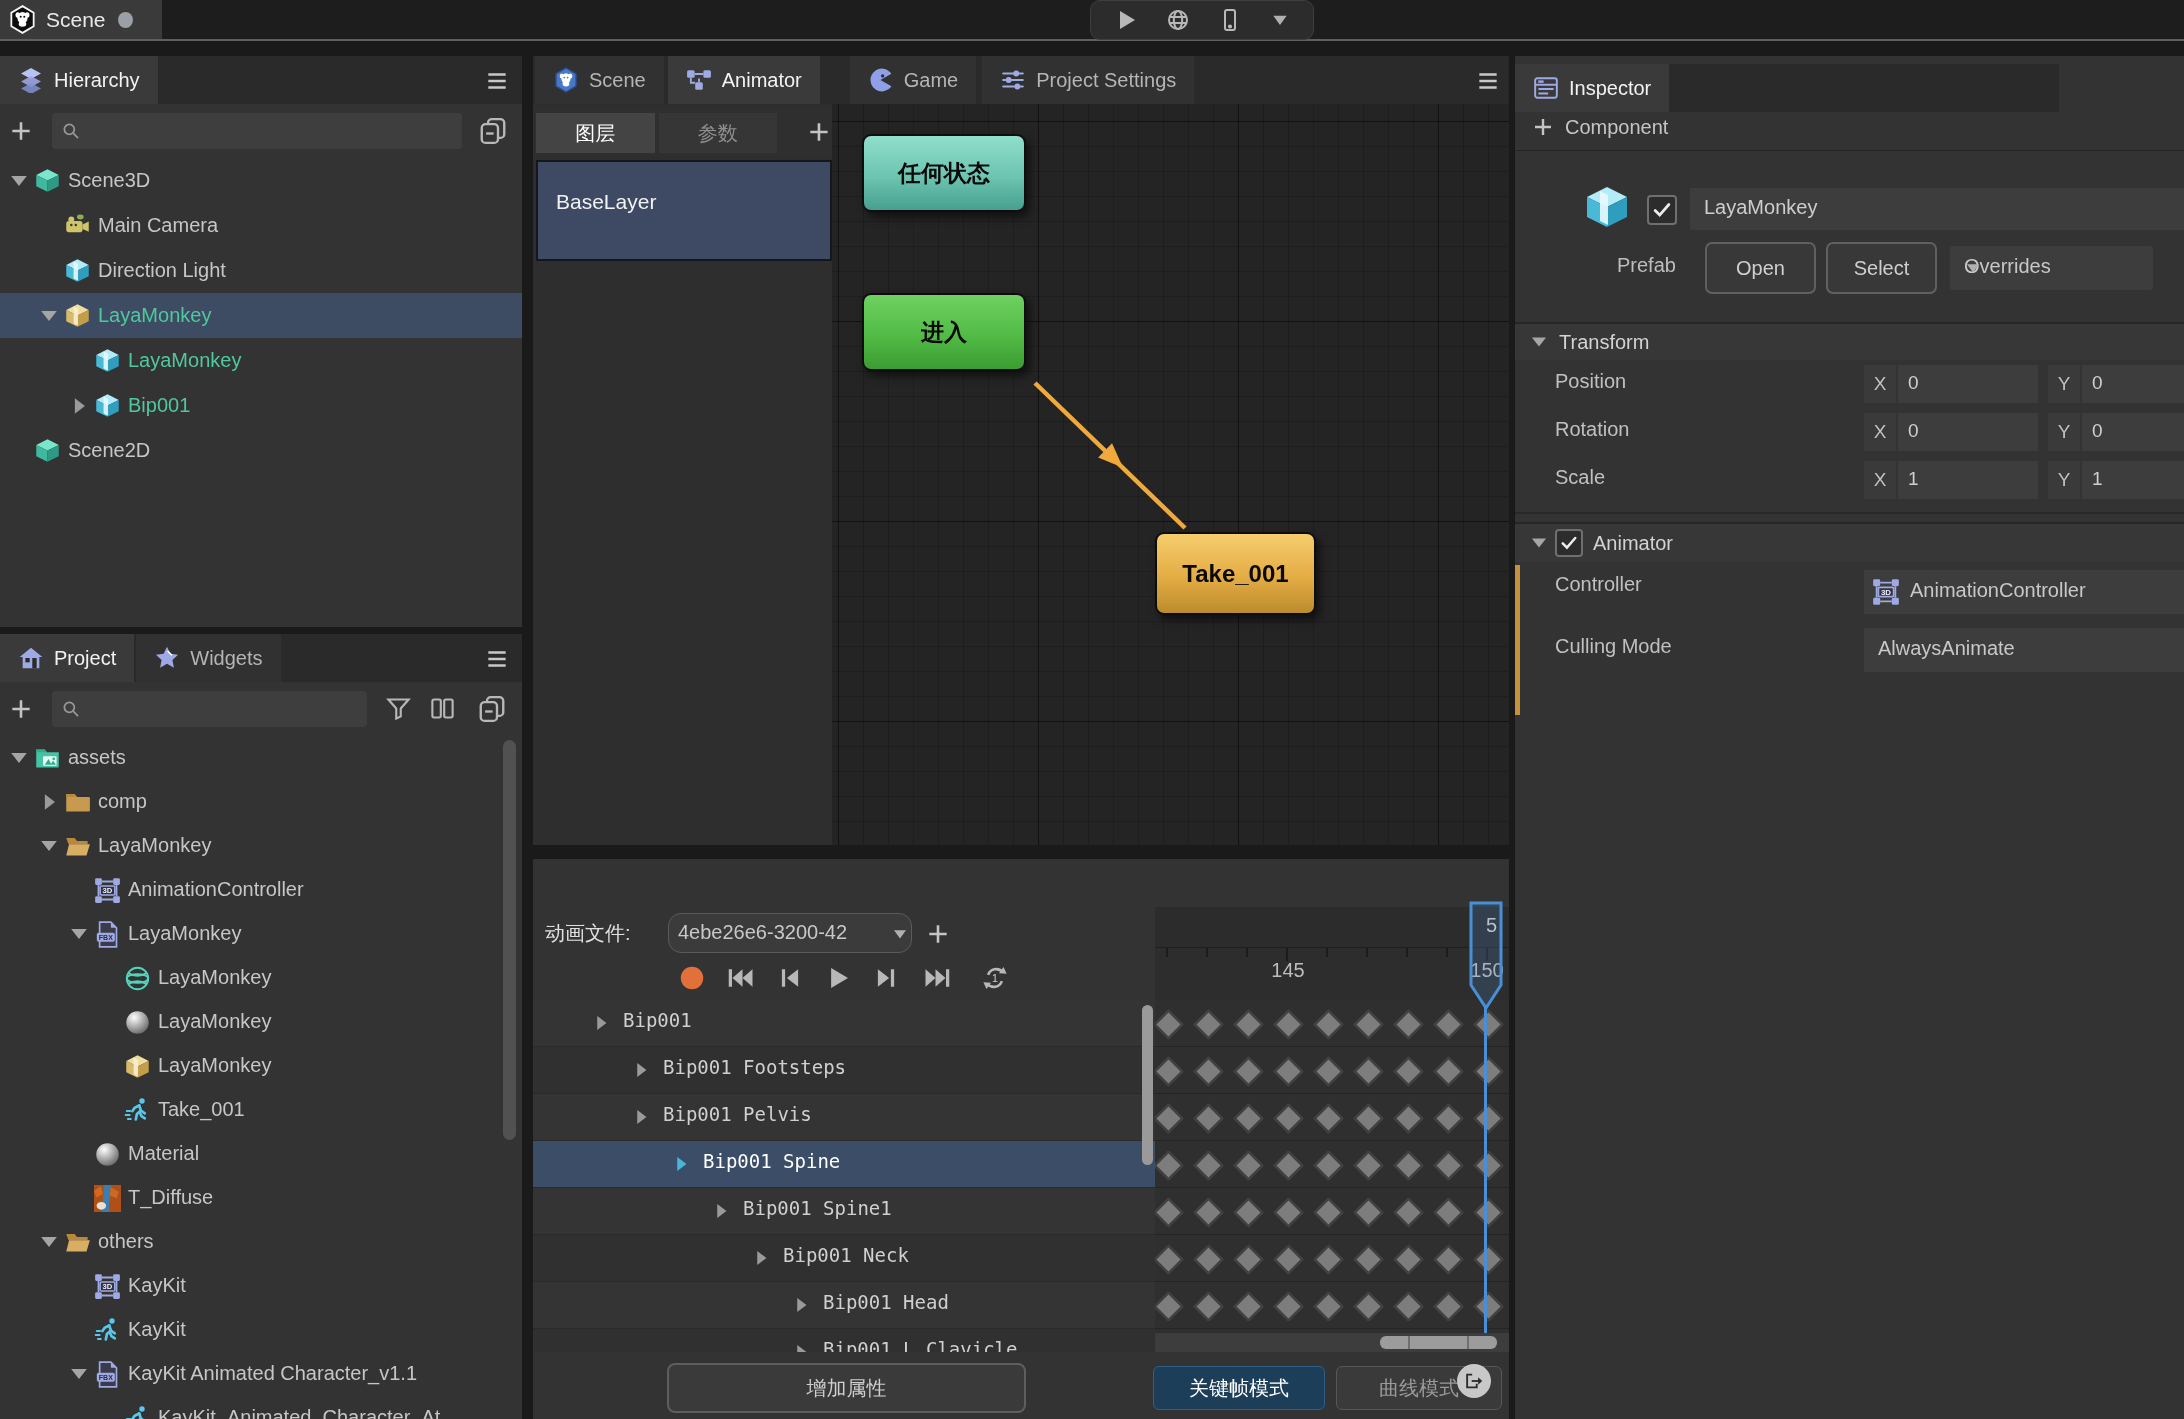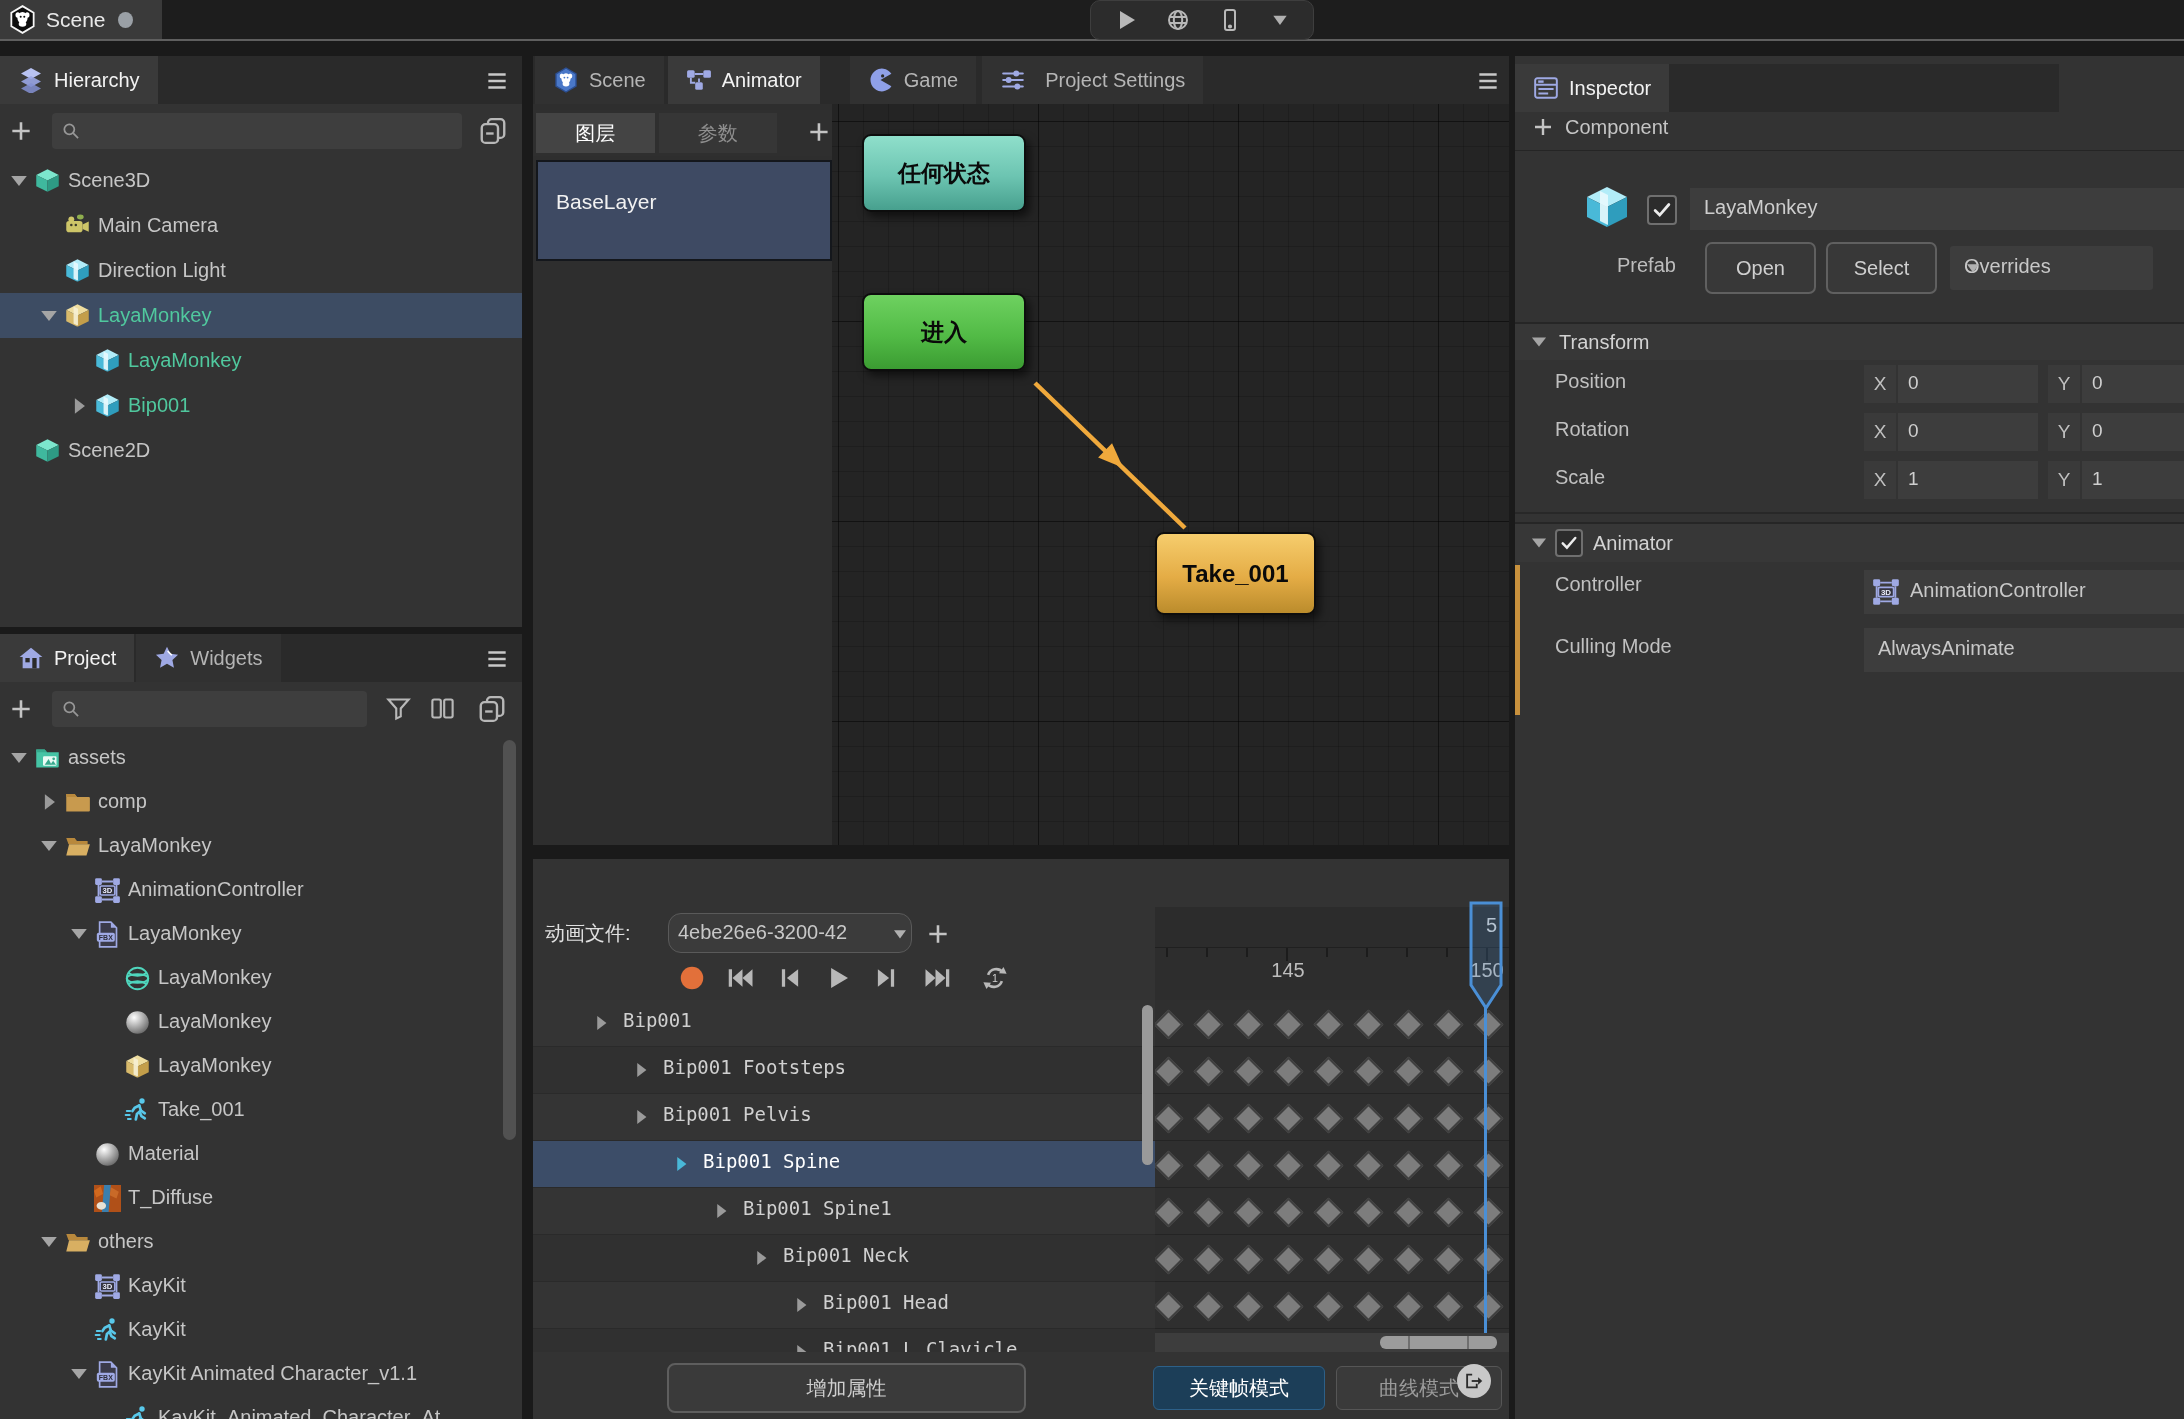--- a/index.html
+++ b/index.html
@@ -669,21 +669,21 @@
     </div>
     <div class="ptab" style="margin-left: 28px;">
       <span class="icon">
         <svg viewBox="0 0 24 24">
           <path d="M21.6 6.3A10.5 10.5 0 1 0 21.6 17.7L11.5 12z" fill="#8fa0e8"></path>
           <circle cx="13.5" cy="8.2" r="1.5" fill="#2b2b2b"></circle>
         </svg>
       </span>
       <span class="tlabel">Game</span>
     </div>
-    <div class="ptab" style="margin-left: 4px; gap: 9px;">
+    <div class="ptab" style="margin-left: 4px;">
       <span class="icon">
         <svg viewBox="0 0 24 24">
           <g stroke="#9fa9e4" stroke-width="2" stroke-linecap="round">
             <path d="M3 6h18M3 12h18M3 18h18"></path>
           </g>
           <g fill="#9fa9e4">
             <circle cx="15" cy="6" r="2.7"></circle>
             <circle cx="8" cy="12" r="2.7"></circle>
             <circle cx="16" cy="18" r="2.7"></circle>
           </g>

